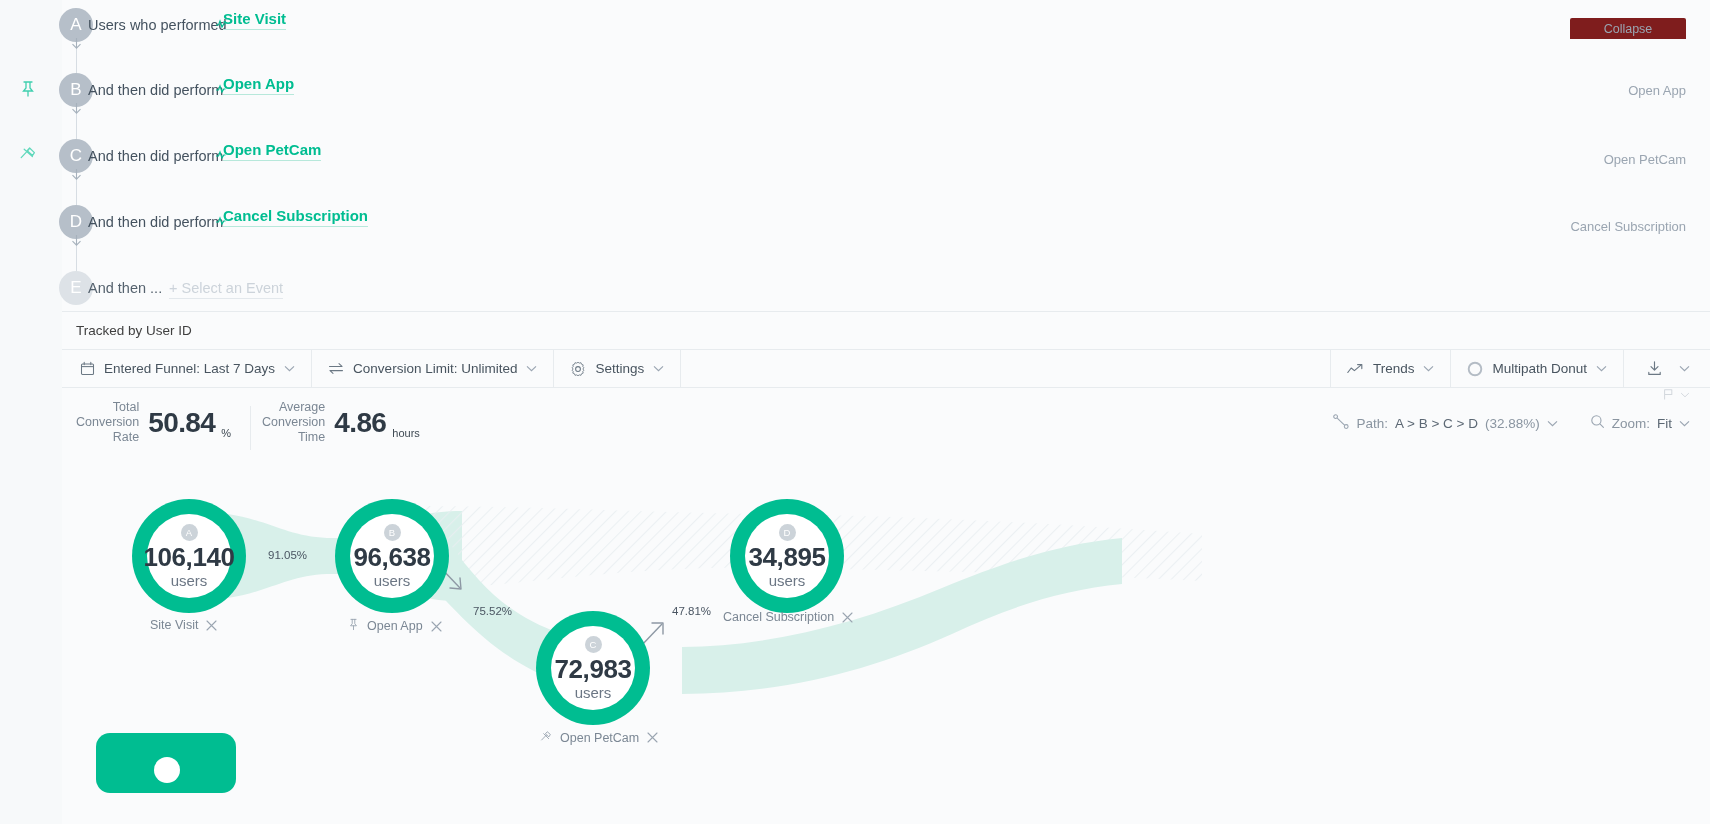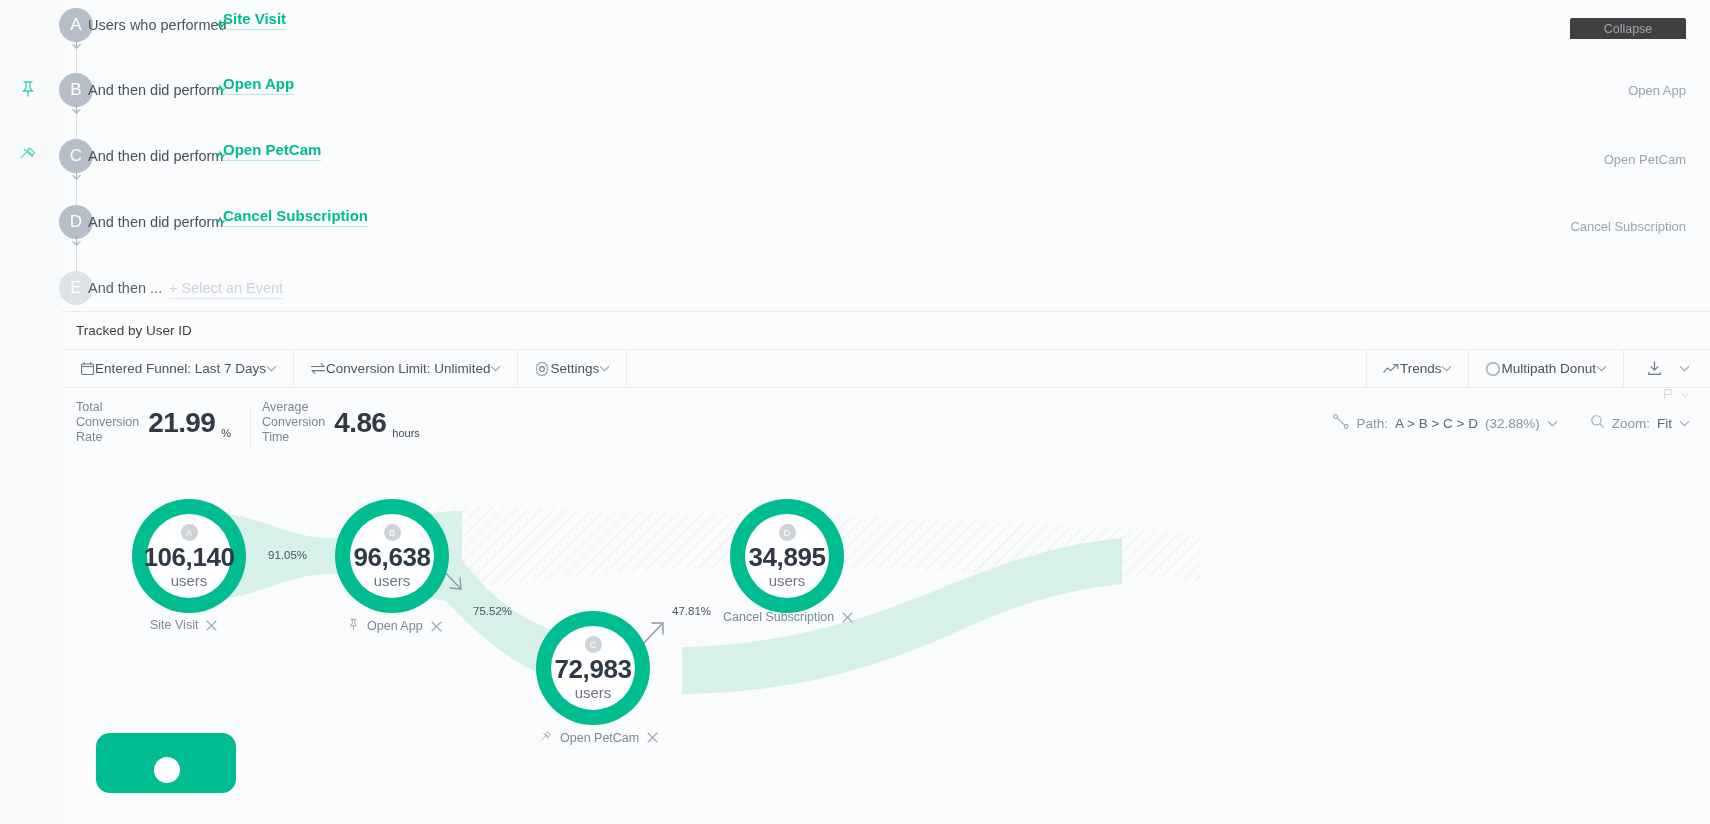--- a/index.html
+++ b/index.html
@@ -93,36 +93,36 @@
     background: #fafbfc;
     border-bottom: 1px solid #e7ebee;
     display: flex; align-items: center;
   }
   .tracked-text {
     margin-left: 14px; font-size: 13.5px; color: #404040;
   }
   .collapse-tab {
     position: absolute; right: 24px; top: 18px;
     width: 116px; height: 21px;
-    background: #404040;
+    background: #7f1d1d;
     display: flex; align-items: center; justify-content: center;
     font-size: 12.5px; color: #9aa5b1;
     border-radius: 2px 2px 0 0; cursor: pointer;
   }
 
   
   .toolbar {
     position: absolute; left: 62px; top: 350px;
     width: 1648px; height: 38px;
     background: #fafbfc;
     border-bottom: 1px solid #e7ebee;
     display: flex; align-items: stretch;
   }
   .tb-item {
-    display: flex; align-items: center; 
+    display: flex; align-items: center; gap: 9px;
     padding: 0 16px;
     border-right: 1px solid #e7ebee;
     font-size: 13.5px; color: #48545f;
     cursor: pointer; white-space: nowrap;
   }
   .tb-item.first { padding-left: 18px; }
   .tb-spacer { flex: 1; border: 0; }
   .tb-right {
     border-left: 1px solid #e7ebee;
     border-right: 0;
@@ -137,21 +137,21 @@
     position: absolute; left: 62px; top: 388px;
     width: 1648px; height: 78px;
     background: #fafbfc;
   }
   .stat {
     position: absolute; top: 12px;
     display: flex; align-items: center; gap: 9px;
   }
   .stat-label {
     font-size: 12.5px; color: #7b8794; line-height: 15px;
-    text-align: left; white-space: pre-line;
+    text-align: right; white-space: pre-line;
   }
   .stat-value {
     font-size: 28px; font-weight: bold; color: #2f3a45;
     letter-spacing: -.6px;
   }
   .stat-unit { font-size: 11px; color: #3d4852; align-self: flex-end; margin-bottom: 6px; margin-left: -3px;}
   .stat-div {
     position: absolute; top: 18px; width: 1px; height: 44px; background: #e7ebee;
   }
   .pathrow {
@@ -388,21 +388,21 @@
         </svg>
     </div>
   </div>
 
   <div class="statsrow">
 
     <div class="stat" style="left:14px;">
       <span class="stat-label">Total
 Conversion
 Rate</span>
-      <span class="stat-value">21.99</span>
+      <span class="stat-value">50.84</span>
       <span class="stat-unit">%</span>
     </div>
 
     <div class="stat-div" style="left:188px;"></div>
 
     <div class="stat" style="left:200px;">
       <span class="stat-label">Average
 Conversion
 Time</span>
       <span class="stat-value">4.86</span>

